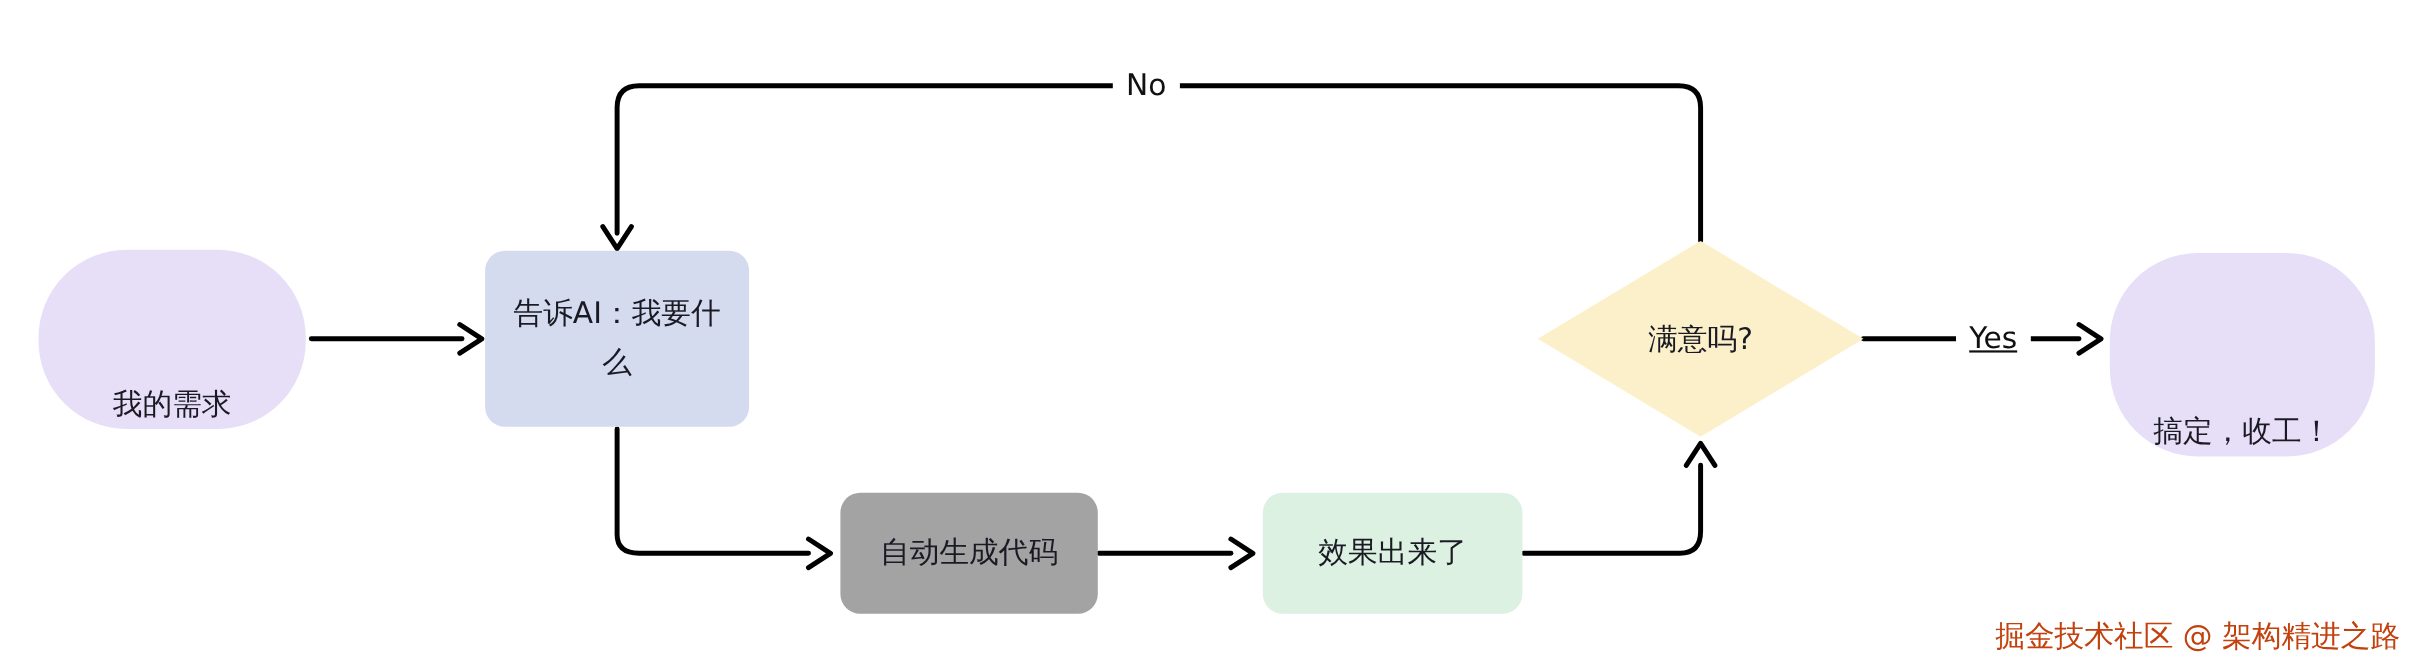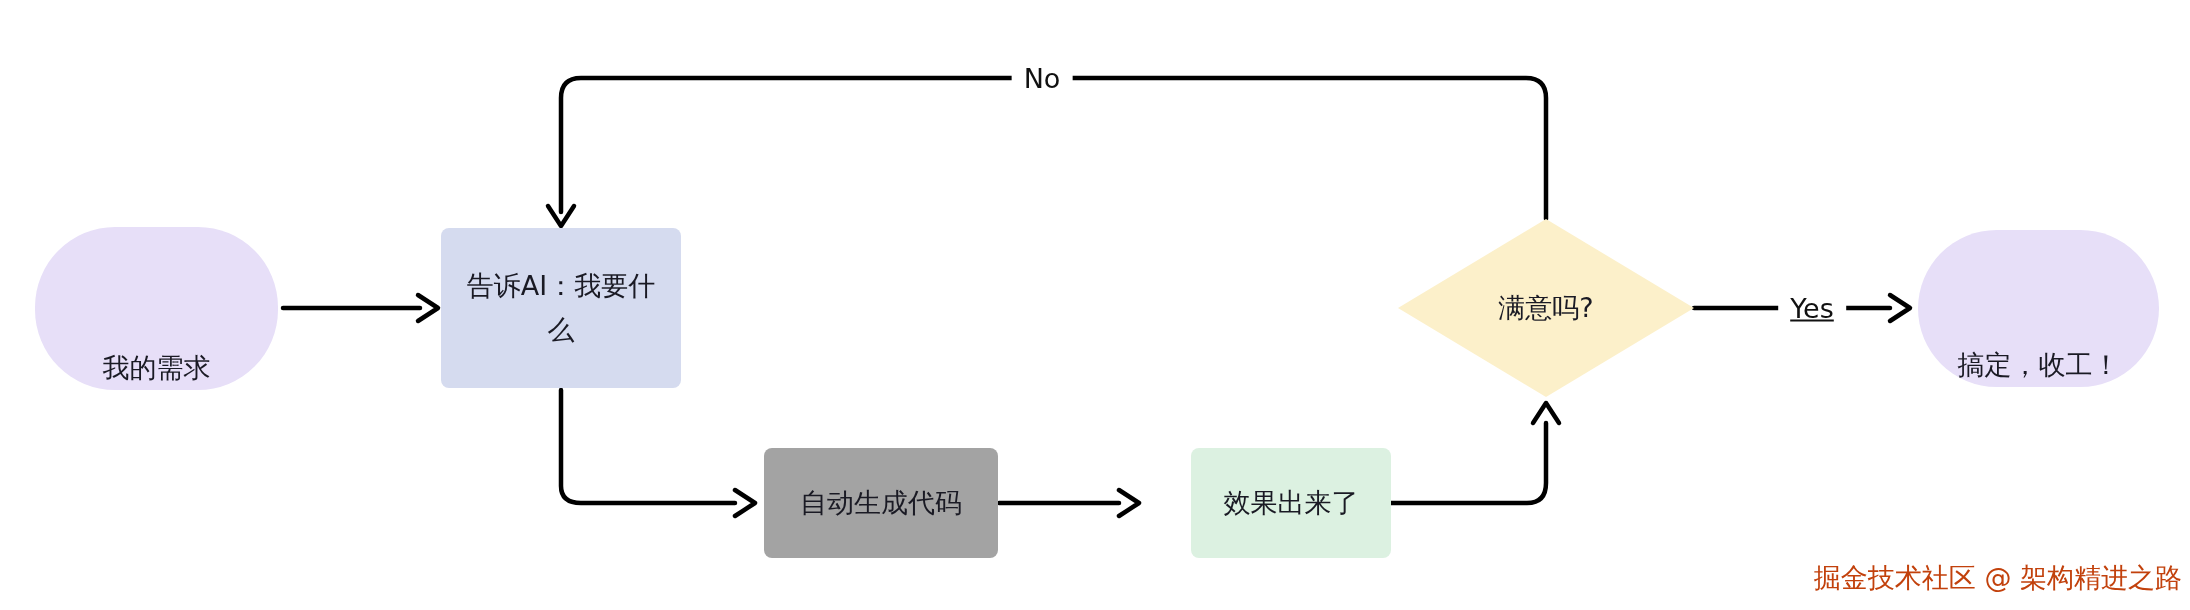--- a/index.html
+++ b/index.html
@@ -17,27 +17,27 @@
     position: absolute;
     display: flex;
     align-items: center;
     justify-content: center;
     text-align: center;
     font-size: 27px;
     color: #1a1a24;
     line-height: 44px;
   }
   .stadium { background: #e7dff8; border-radius: 80px; align-items: flex-end; }
-  .rect    { border-radius: 8px; }
+  .rect    { border-radius: 18px; }
 
   #node-start    { left: 35px;   top: 227px; width: 243px; height: 163px; }
   #node-tell-ai  { left: 441px;  top: 228px; width: 240px; height: 160px; background: #d5dbef; }
   #node-generate { left: 764px;  top: 448px; width: 234px; height: 110px; background: #a3a3a3; }
-  #node-result   { left: 1148px; top: 448px; width: 200px; height: 110px; background: #dcf1e1; margin-left: 43px; }
-  #node-done     { left: 1918px; top: 230px; width: 241px; height: 157px; }
+  #node-result   { left: 1148px; top: 448px; width: 236px; height: 110px; background: #dcf1e1; }
+  #node-done     { left: 1918px; top: 230px; width: 241px; height: 185px; }
 
   #node-tell-ai .node-label { width: 206px; }
 
   .diamond-label {
     position: absolute;
     left: 1546px; top: 308px;
     transform: translate(-50%, -50%);
     font-size: 27px;
     color: #1a1a24;
     white-space: nowrap;

